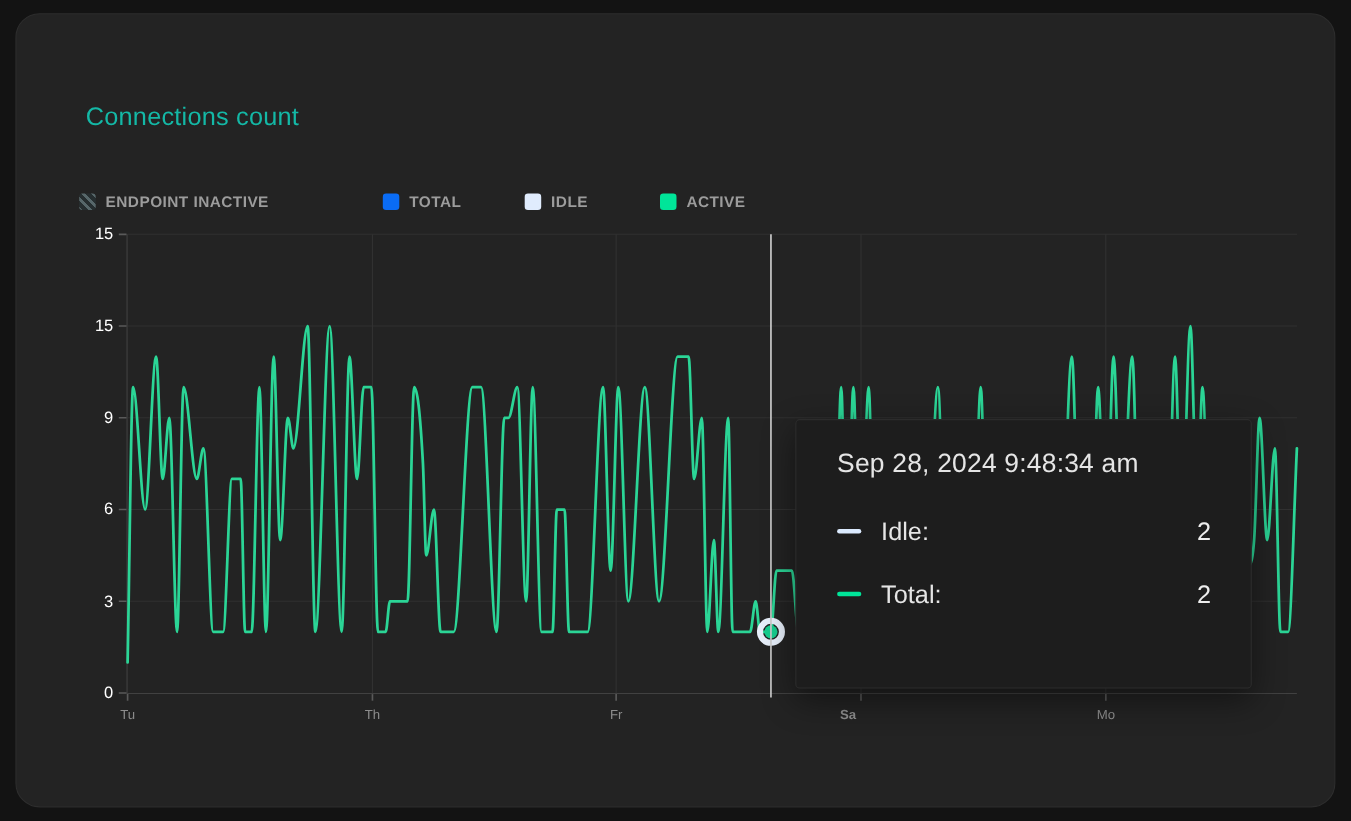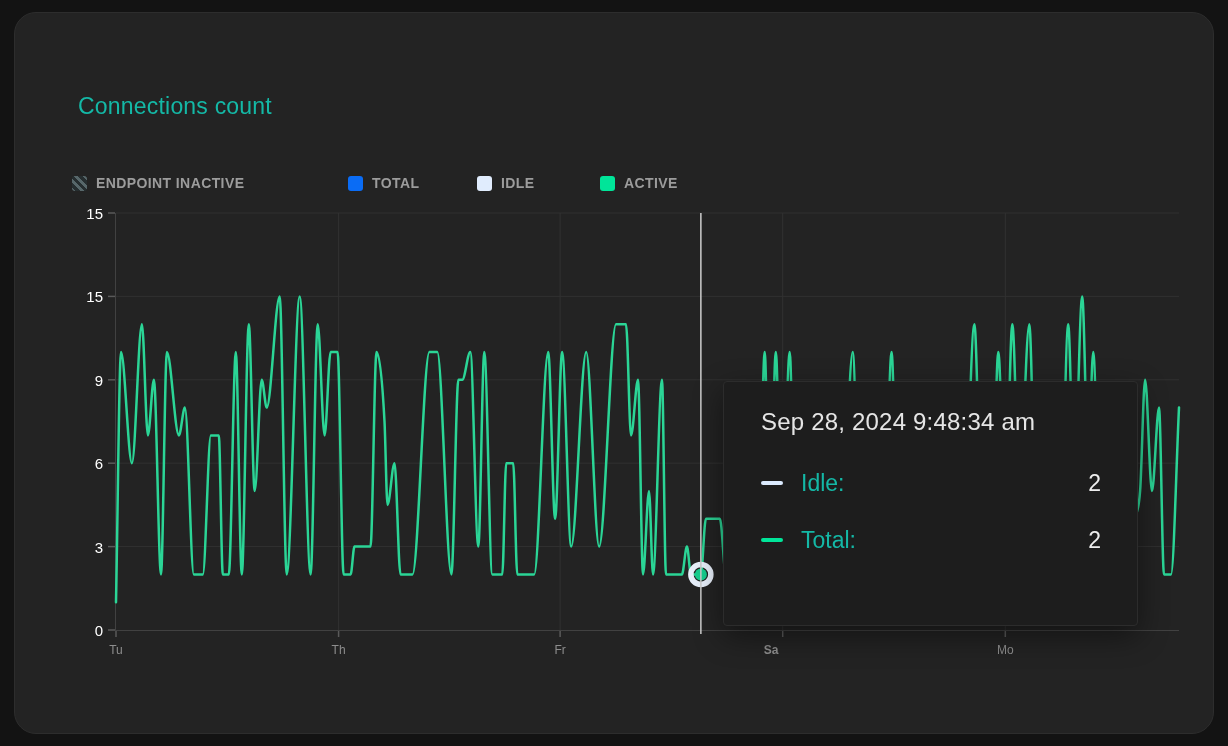--- a/index.html
+++ b/index.html
@@ -17,21 +17,21 @@
   .chart-layer svg{position:absolute;left:0;top:0;}
   .ylab{position:absolute;font-size:15px;color:#ffffff;transform:translateY(-50%);right:1140px;white-space:nowrap;}
   .xlab{position:absolute;font-size:12px;color:#8d8d8d;transform:translateX(-50%);top:630px;white-space:nowrap;}
   .tooltip{position:absolute;left:708px;top:368px;width:415px;height:245px;background:#1d1d1d;
            border:1px solid #2c2c2c;border-radius:4px;box-sizing:border-box;
            box-shadow:0 10px 30px rgba(0,0,0,.45);padding:26px 36px 0 37px;z-index:5;}
   .t-date{font-size:24px;color:#e5e5e5;letter-spacing:.2px;}
   .t-rows{margin-top:32px;}
   .t-row{display:flex;align-items:center;height:30px;margin-bottom:27px;}
   .t-row .dash{width:22px;height:4px;border-radius:2px;margin-right:18px;flex:none;}
-  .t-row .t-label{font-size:23px;color:#14b8a6;}
+  .t-row .t-label{font-size:23px;color:#e5e5e5;}
   .t-row .t-value{font-size:23px;color:#ededed;margin-left:auto;}
 </style>
 </head>
 <body>
 
 <div class="stage">
   <div class="card">
     <div class="title">Connections count</div>
 
     <div class="legend">

